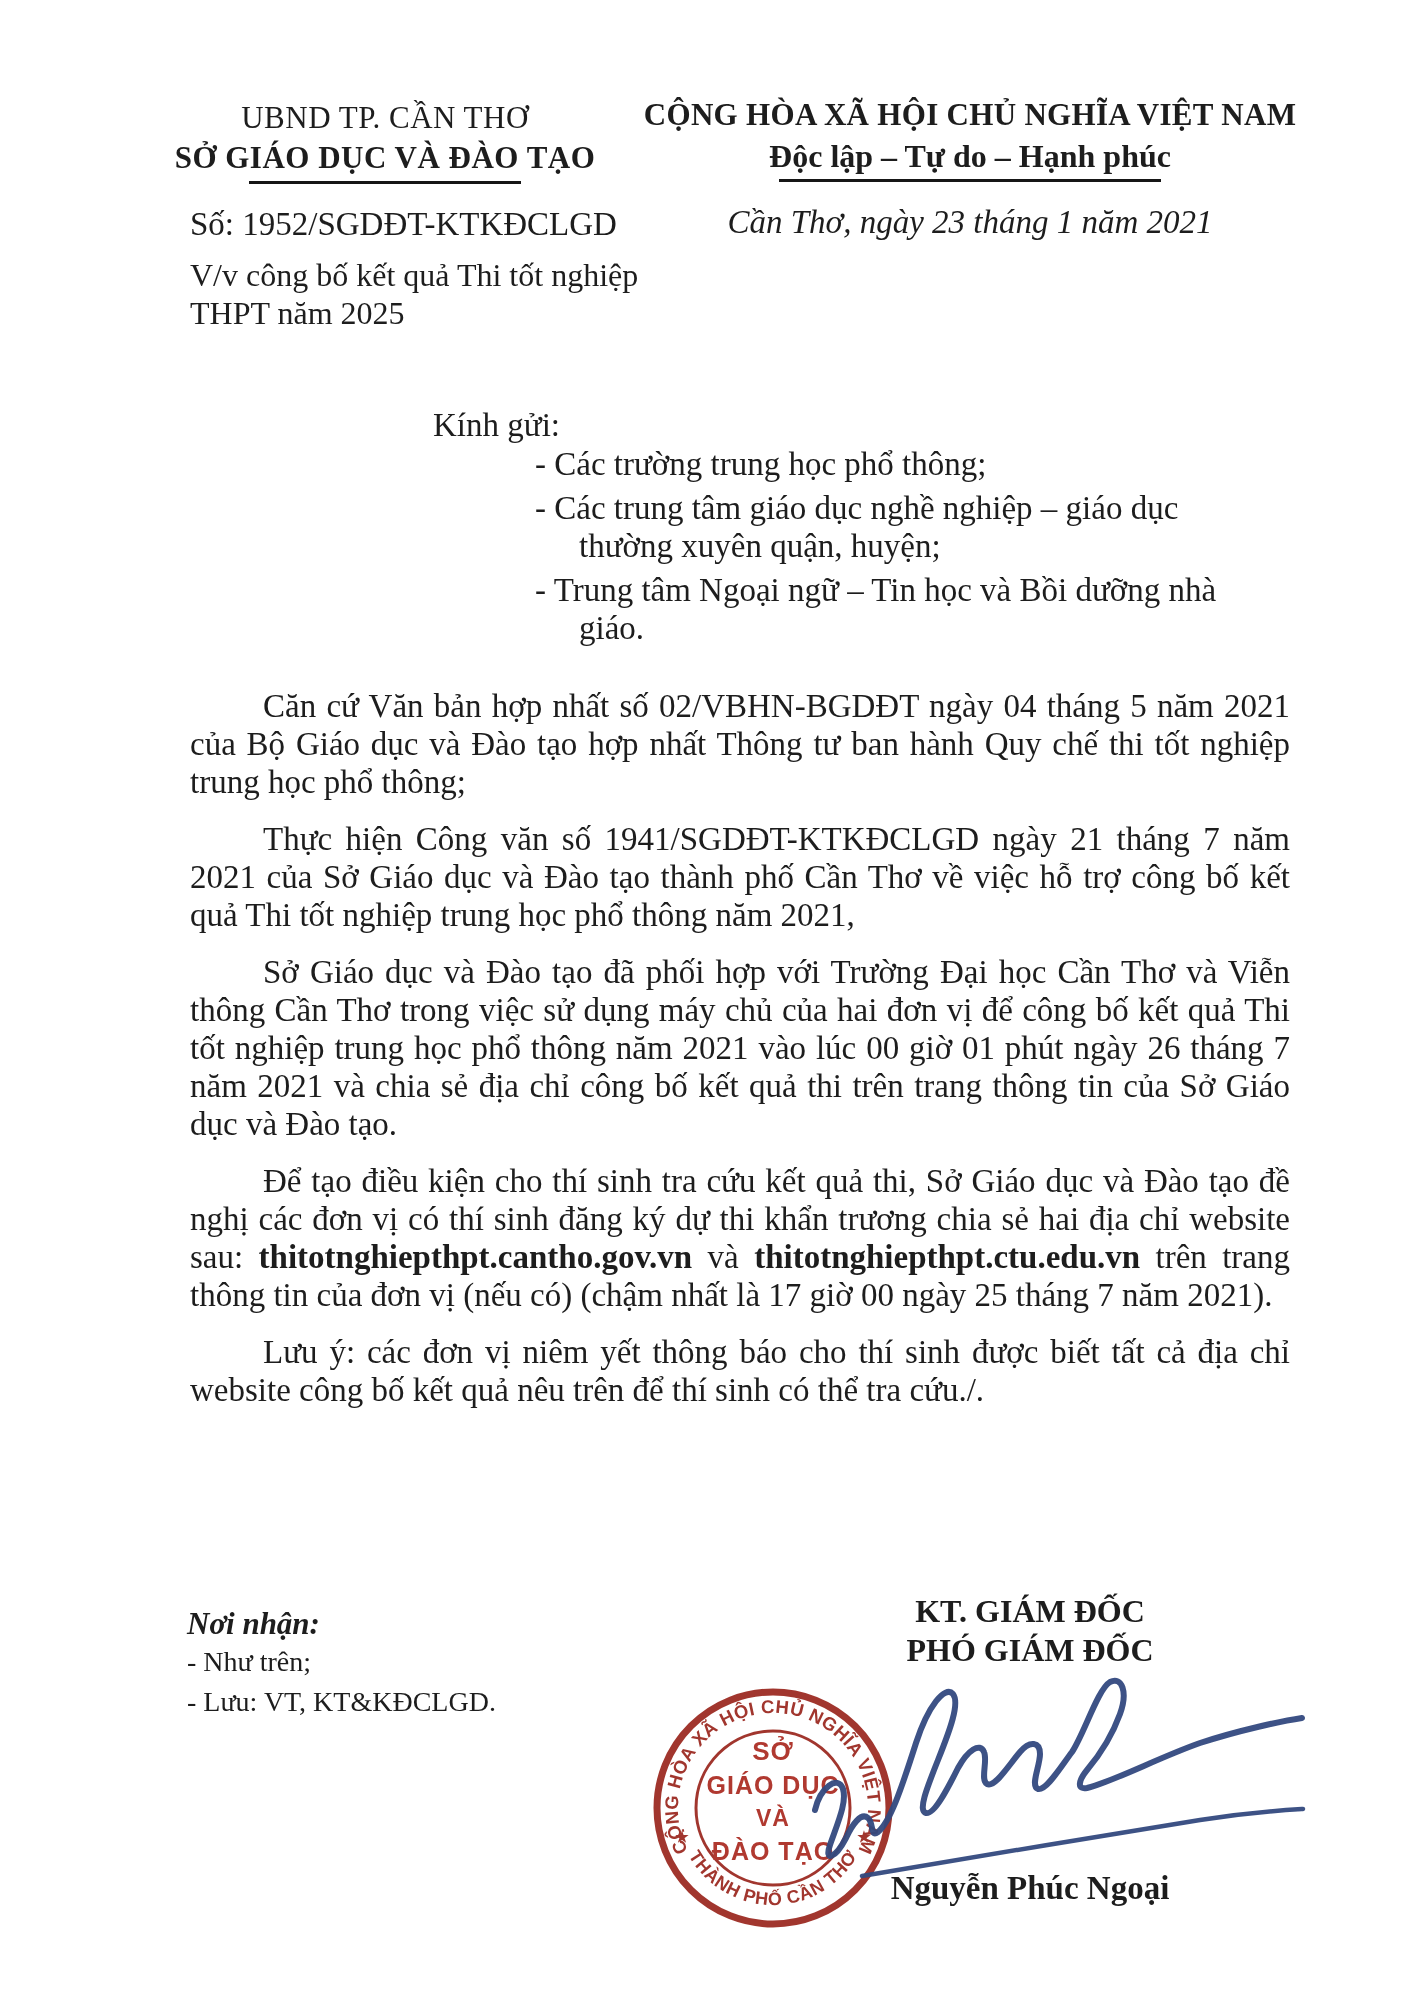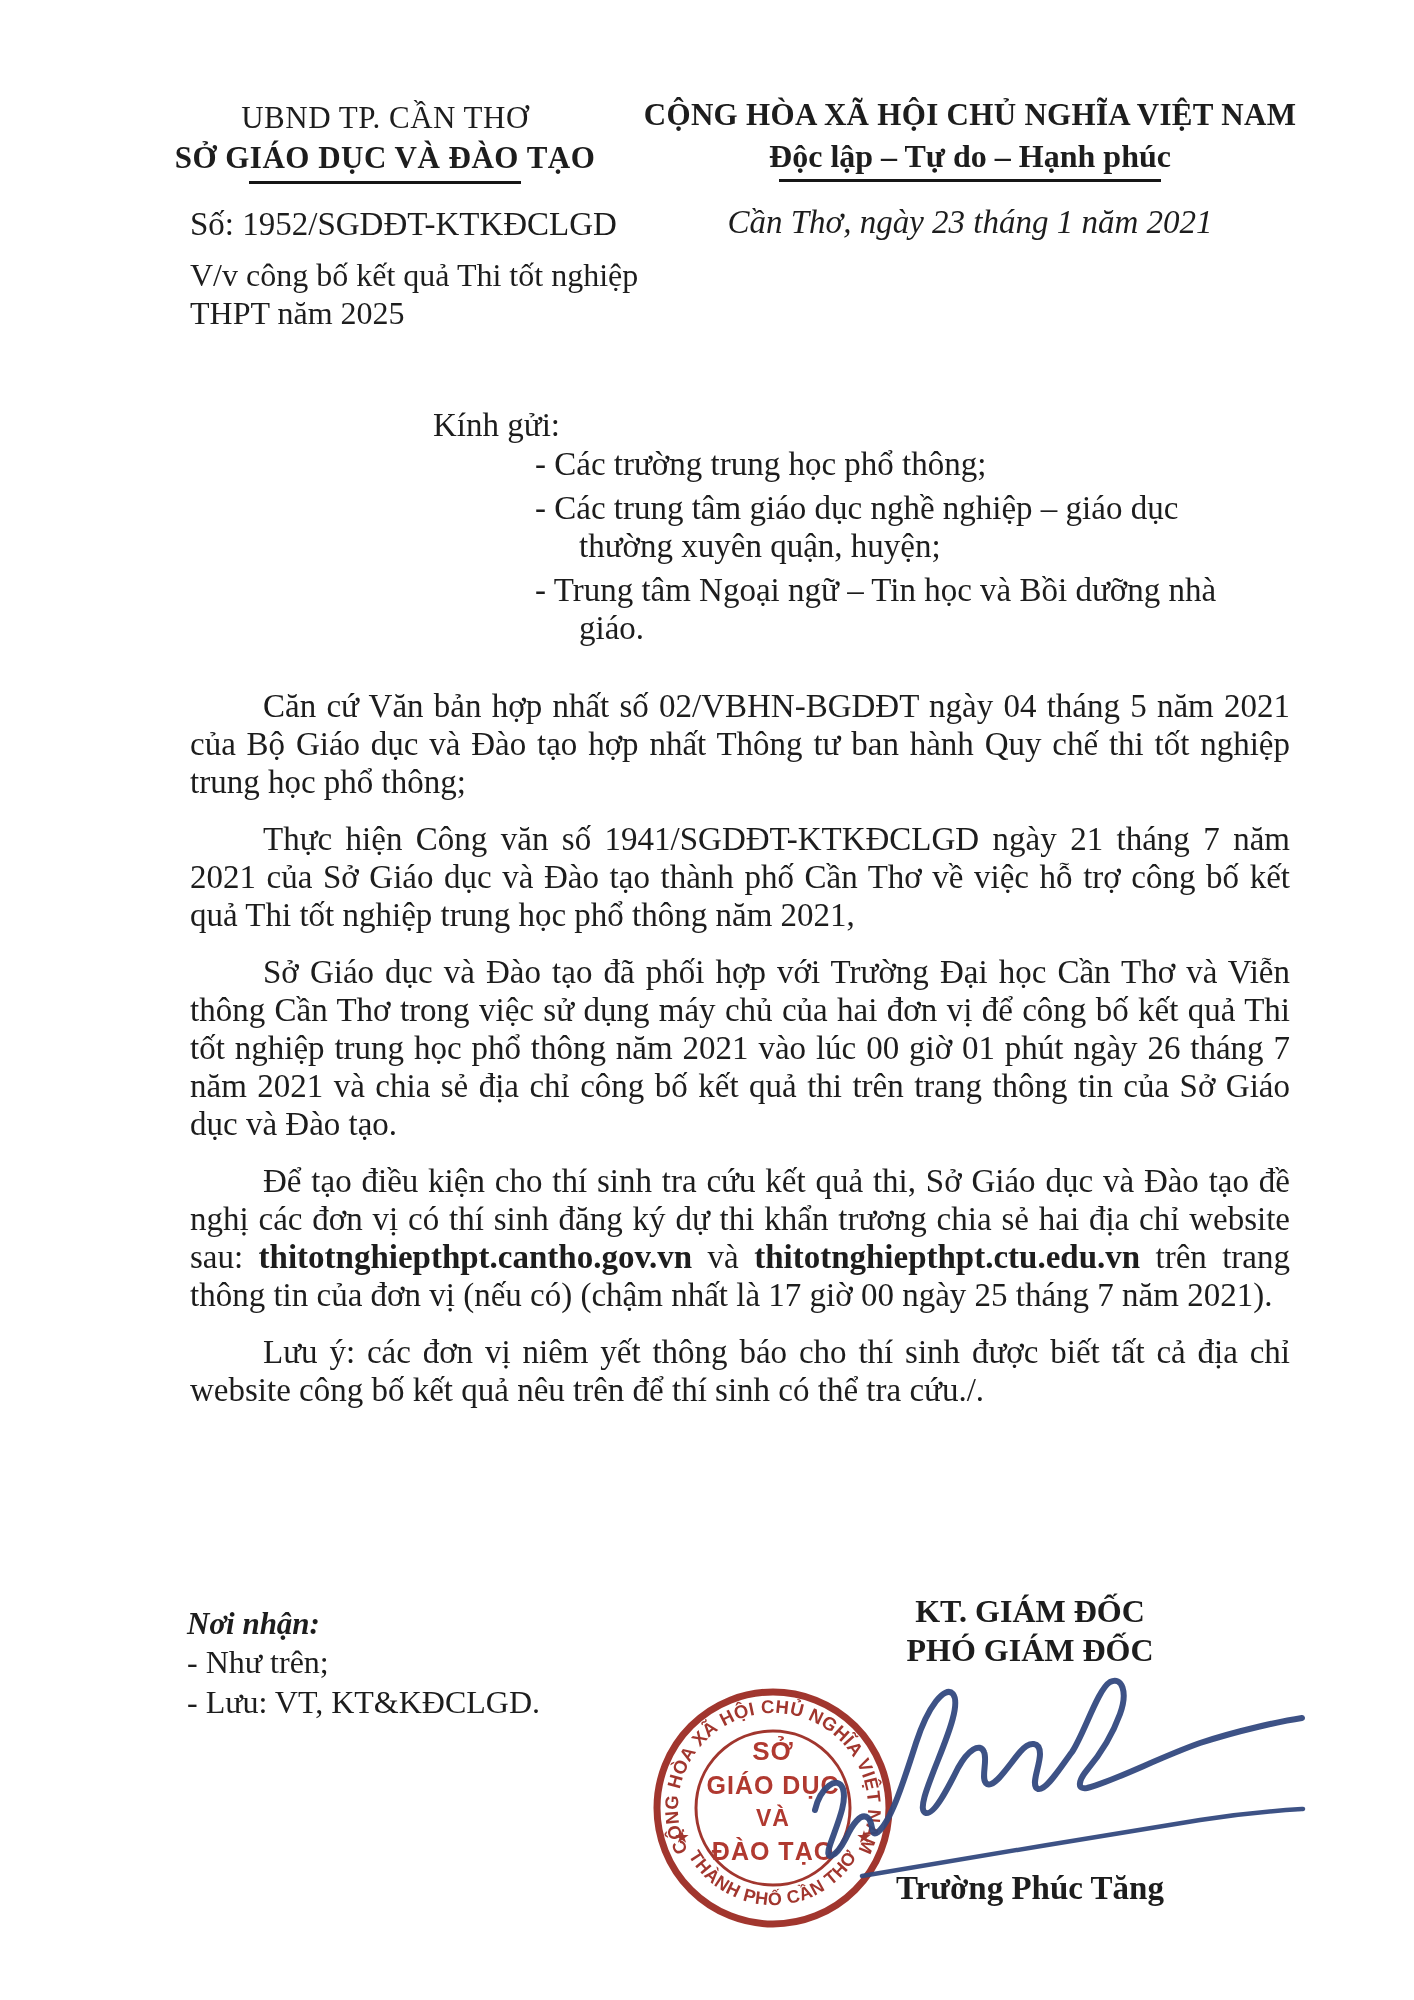--- a/index.html
+++ b/index.html
@@ -23,21 +23,21 @@
   .salutation{position:absolute;left:433px;top:407px;font-size:33px;}
   .recipients{position:absolute;left:535px;top:445px;width:742px;font-size:33px;line-height:38px;}
   .recipients .item{padding-left:44px;text-indent:-44px;margin-bottom:6px;}
   
   .body-text{position:absolute;left:190px;top:687px;width:1100px;font-size:33px;line-height:38px;text-align:justify;}
   .body-text p{margin:0 0 19px 0;text-indent:73px;}
   .body-text b{font-weight:bold;}
   
   .noi-nhan{position:absolute;left:187px;top:1606px;width:420px;}
   .noi-nhan .label{font-size:31px;font-weight:bold;font-style:italic;}
-  .noi-nhan .itm{font-size:32px;line-height:40px;}
+  .noi-nhan .itm{font-size:28px;line-height:40px;}
   .noi-nhan .itm:first-of-type{margin-top:10px;}
   .sig-titles{position:absolute;left:855px;top:1592px;width:350px;text-align:center;font-weight:bold;font-size:32px;line-height:39px;}
   .sig-name{position:absolute;left:840px;top:1870px;width:380px;text-align:center;font-weight:bold;font-size:33px;}
   .stamp-svg{position:absolute;left:600px;top:1620px;width:740px;height:360px;}
 </style>
 </head>
 <body>
 
 <div class="page">
 
@@ -79,21 +79,21 @@
   <div class="noi-nhan">
     <div class="label">Nơi nhận:</div>
     <div class="itm">- Như trên;</div>
     <div class="itm">- Lưu: VT, KT&amp;KĐCLGD.</div>
   </div>
 
   <div class="sig-titles">
     <div>KT. GIÁM ĐỐC</div>
     <div>PHÓ GIÁM ĐỐC</div>
   </div>
-  <div class="sig-name">Trường Phúc Tăng</div>
+  <div class="sig-name">Nguyễn Phúc Ngoại</div>
 
   <svg class="stamp-svg" viewBox="600 1620 740 360" xmlns="http://www.w3.org/2000/svg">
     <g opacity="0.94" font-family="Liberation Sans, sans-serif" font-weight="bold">
       <circle cx="773" cy="1808" r="116" fill="none" stroke="#9c2a21" stroke-width="7"></circle>
       <circle cx="773" cy="1808" r="77" fill="none" stroke="#9c2a21" stroke-width="3"></circle>
       <defs>
         <path id="arcTop" d="M 695.2 1862.5 A 95 95 0 1 1 850.8 1862.5" fill="none"></path>
         <path id="arcBottom" d="M 685.1 1849.0 A 97 97 0 0 0 860.9 1849.0" fill="none"></path>
       </defs>
       <text font-size="18.5" fill="#9c2a21" letter-spacing="0.4">

